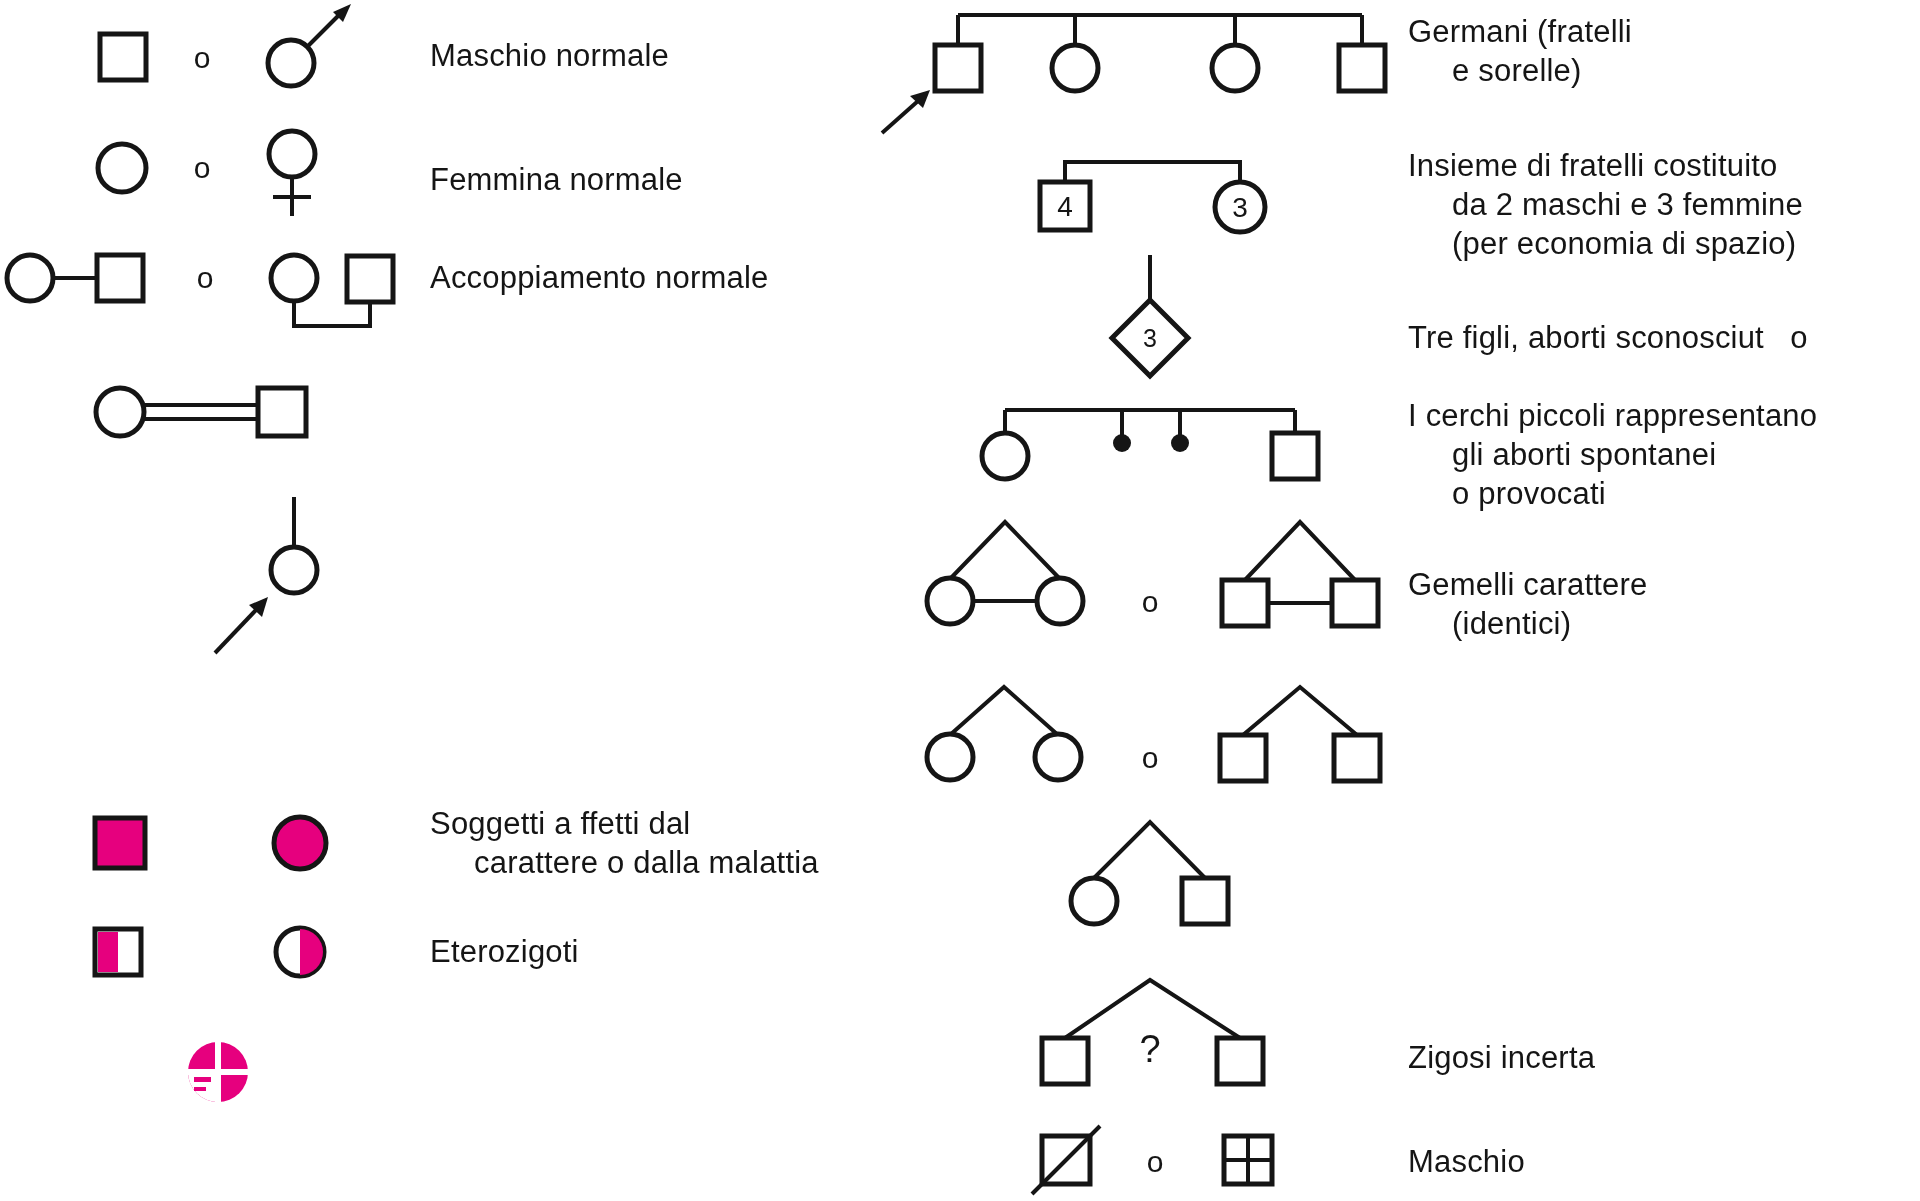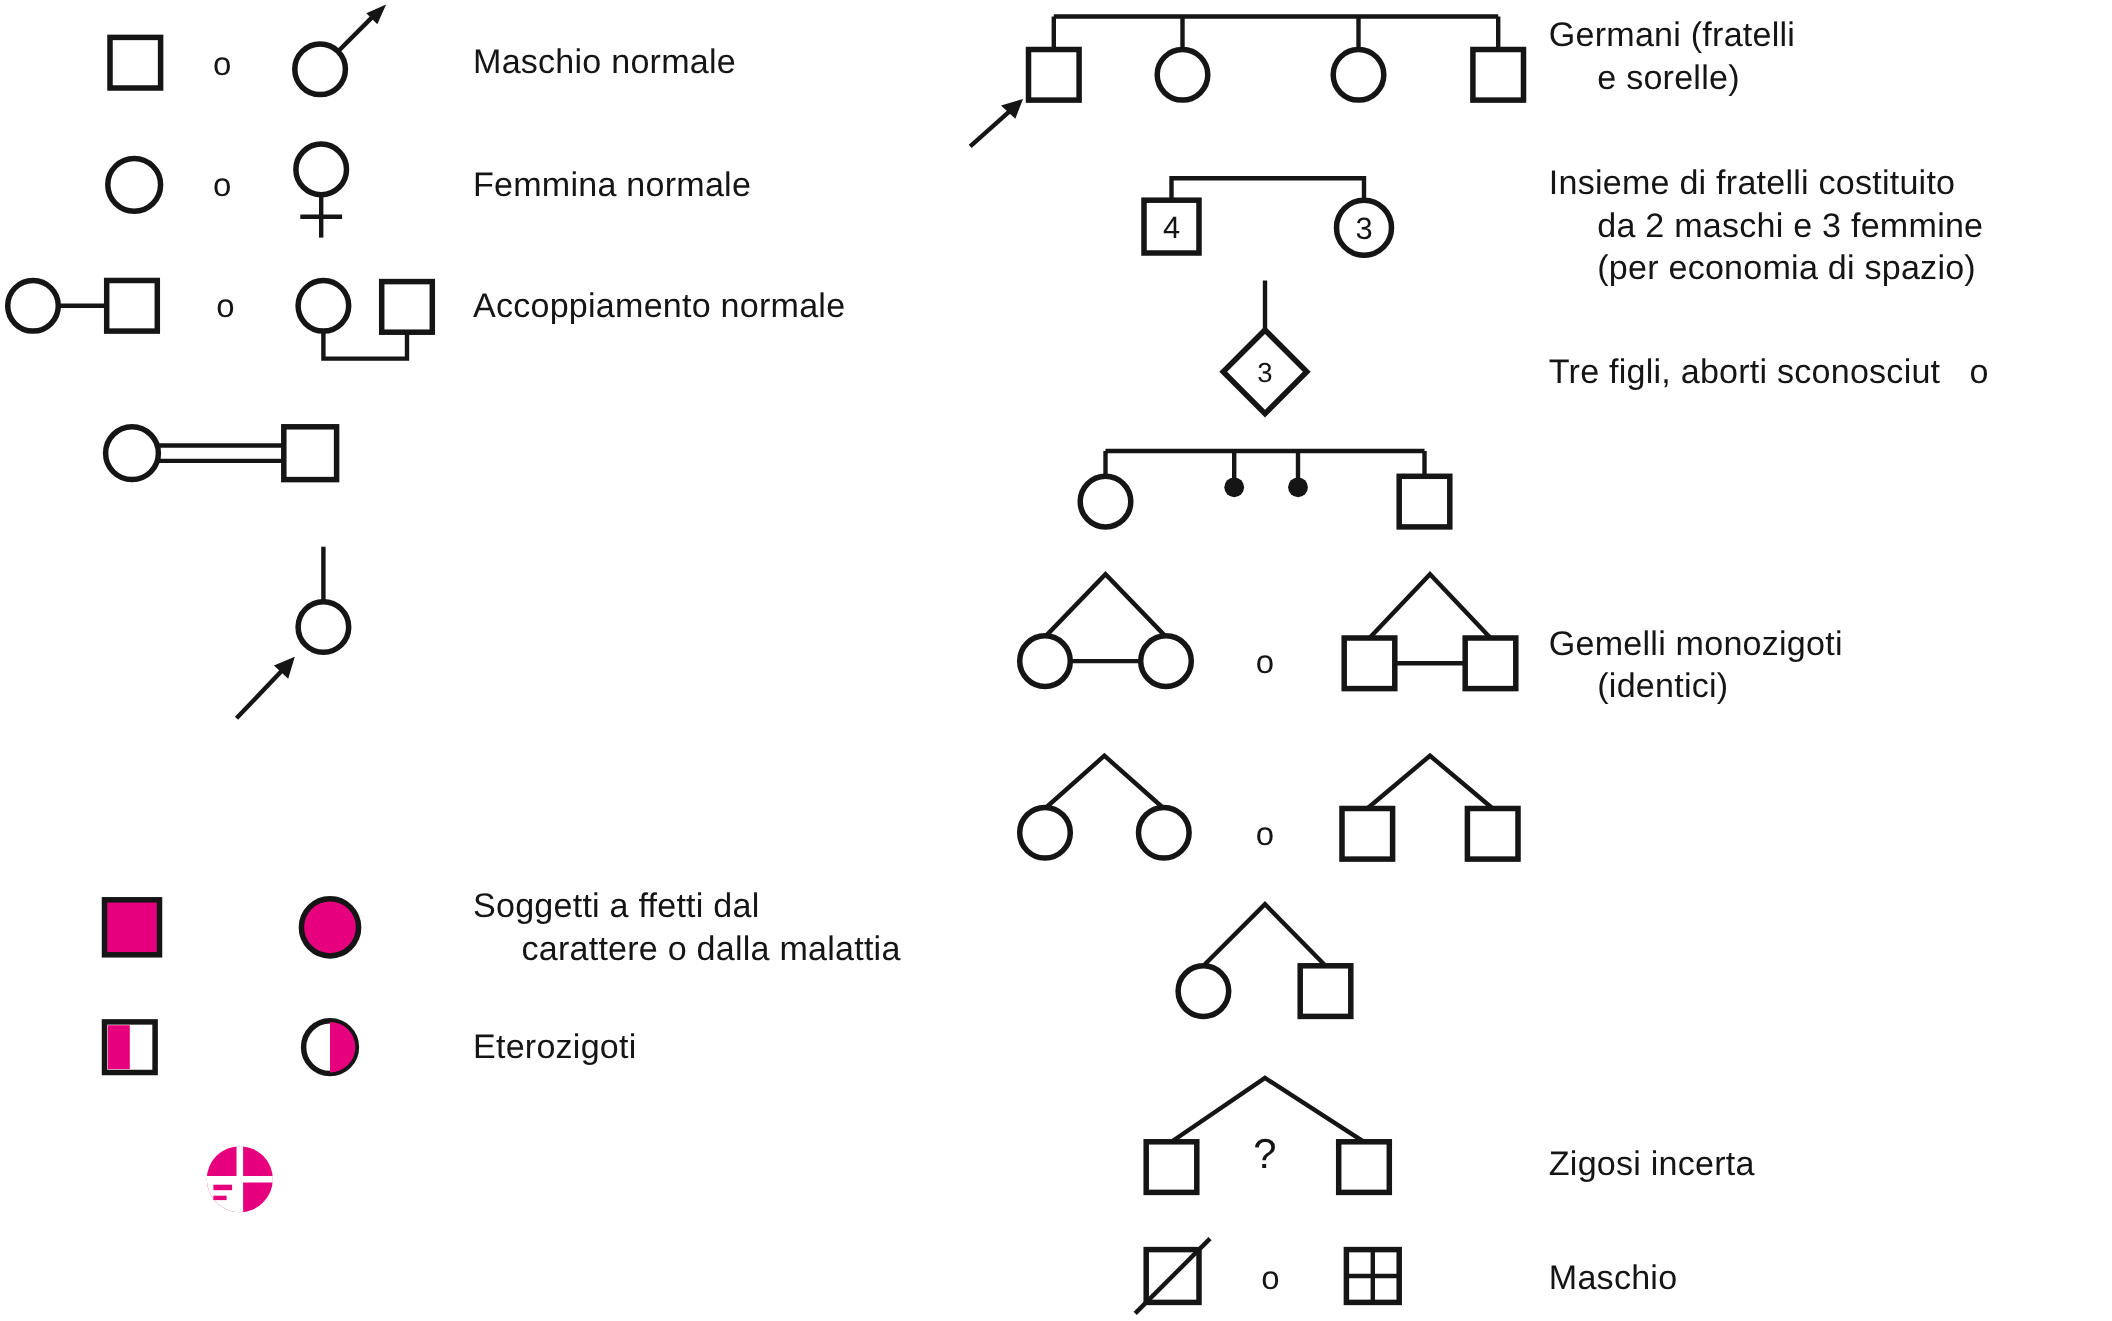--- a/index.html
+++ b/index.html
@@ -170,30 +170,33 @@
       <rect x="1042" y="1136" width="48" height="48" class="sym"></rect>
       <line x1="1032" y1="1194" x2="1100" y2="1126" class="ln"></line>
       <text x="1155" y="1172" class="sep">o</text>
       <rect x="1224" y="1136" width="48" height="48" class="sym"></rect>
       <line x1="1248" y1="1136" x2="1248" y2="1184" class="ln"></line>
       <line x1="1224" y1="1160" x2="1272" y2="1160" class="ln"></line>
     </g>
   </svg>
 
   <div class="label" style="left:430px;top:36px">Maschio normale</div>
-  <div class="label" style="left:430px;top:148px">Femmina normale</div>
+  <div class="label" style="left:430px;top:160px">Femmina normale</div>
   <div class="label" style="left:430px;top:258px">Accoppiamento normale</div>
   <div class="label" style="left:430px;top:804px">Soggetti a ffetti dal
      carattere o dalla malattia</div>
   <div class="label" style="left:430px;top:932px">Eterozigoti</div>
 
   <div class="label" style="left:1408px;top:12px">Germani (fratelli
      e sorelle)</div>
   <div class="label" style="left:1408px;top:146px">Insieme di fratelli costituito
      da 2 maschi e 3 femmine
      (per economia di spazio)</div>
   <div class="label" style="left:1408px;top:318px">Tre figli, aborti sconosciut   o</div>
-  <div class="label" style="left:1408px;top:565px">Gemelli monozigoti
+  <div class="label" style="left:1408px;top:396px">I cerchi piccoli rappresentano
+     gli aborti spontanei
+     o provocati</div>
+  <div class="label" style="left:1408px;top:565px">Gemelli carattere
      (identici)</div>
   <div class="label" style="left:1408px;top:1038px">Zigosi incerta</div>
   <div class="label" style="left:1408px;top:1142px">Maschio</div>
 
 </div>
 
 </body></html>

